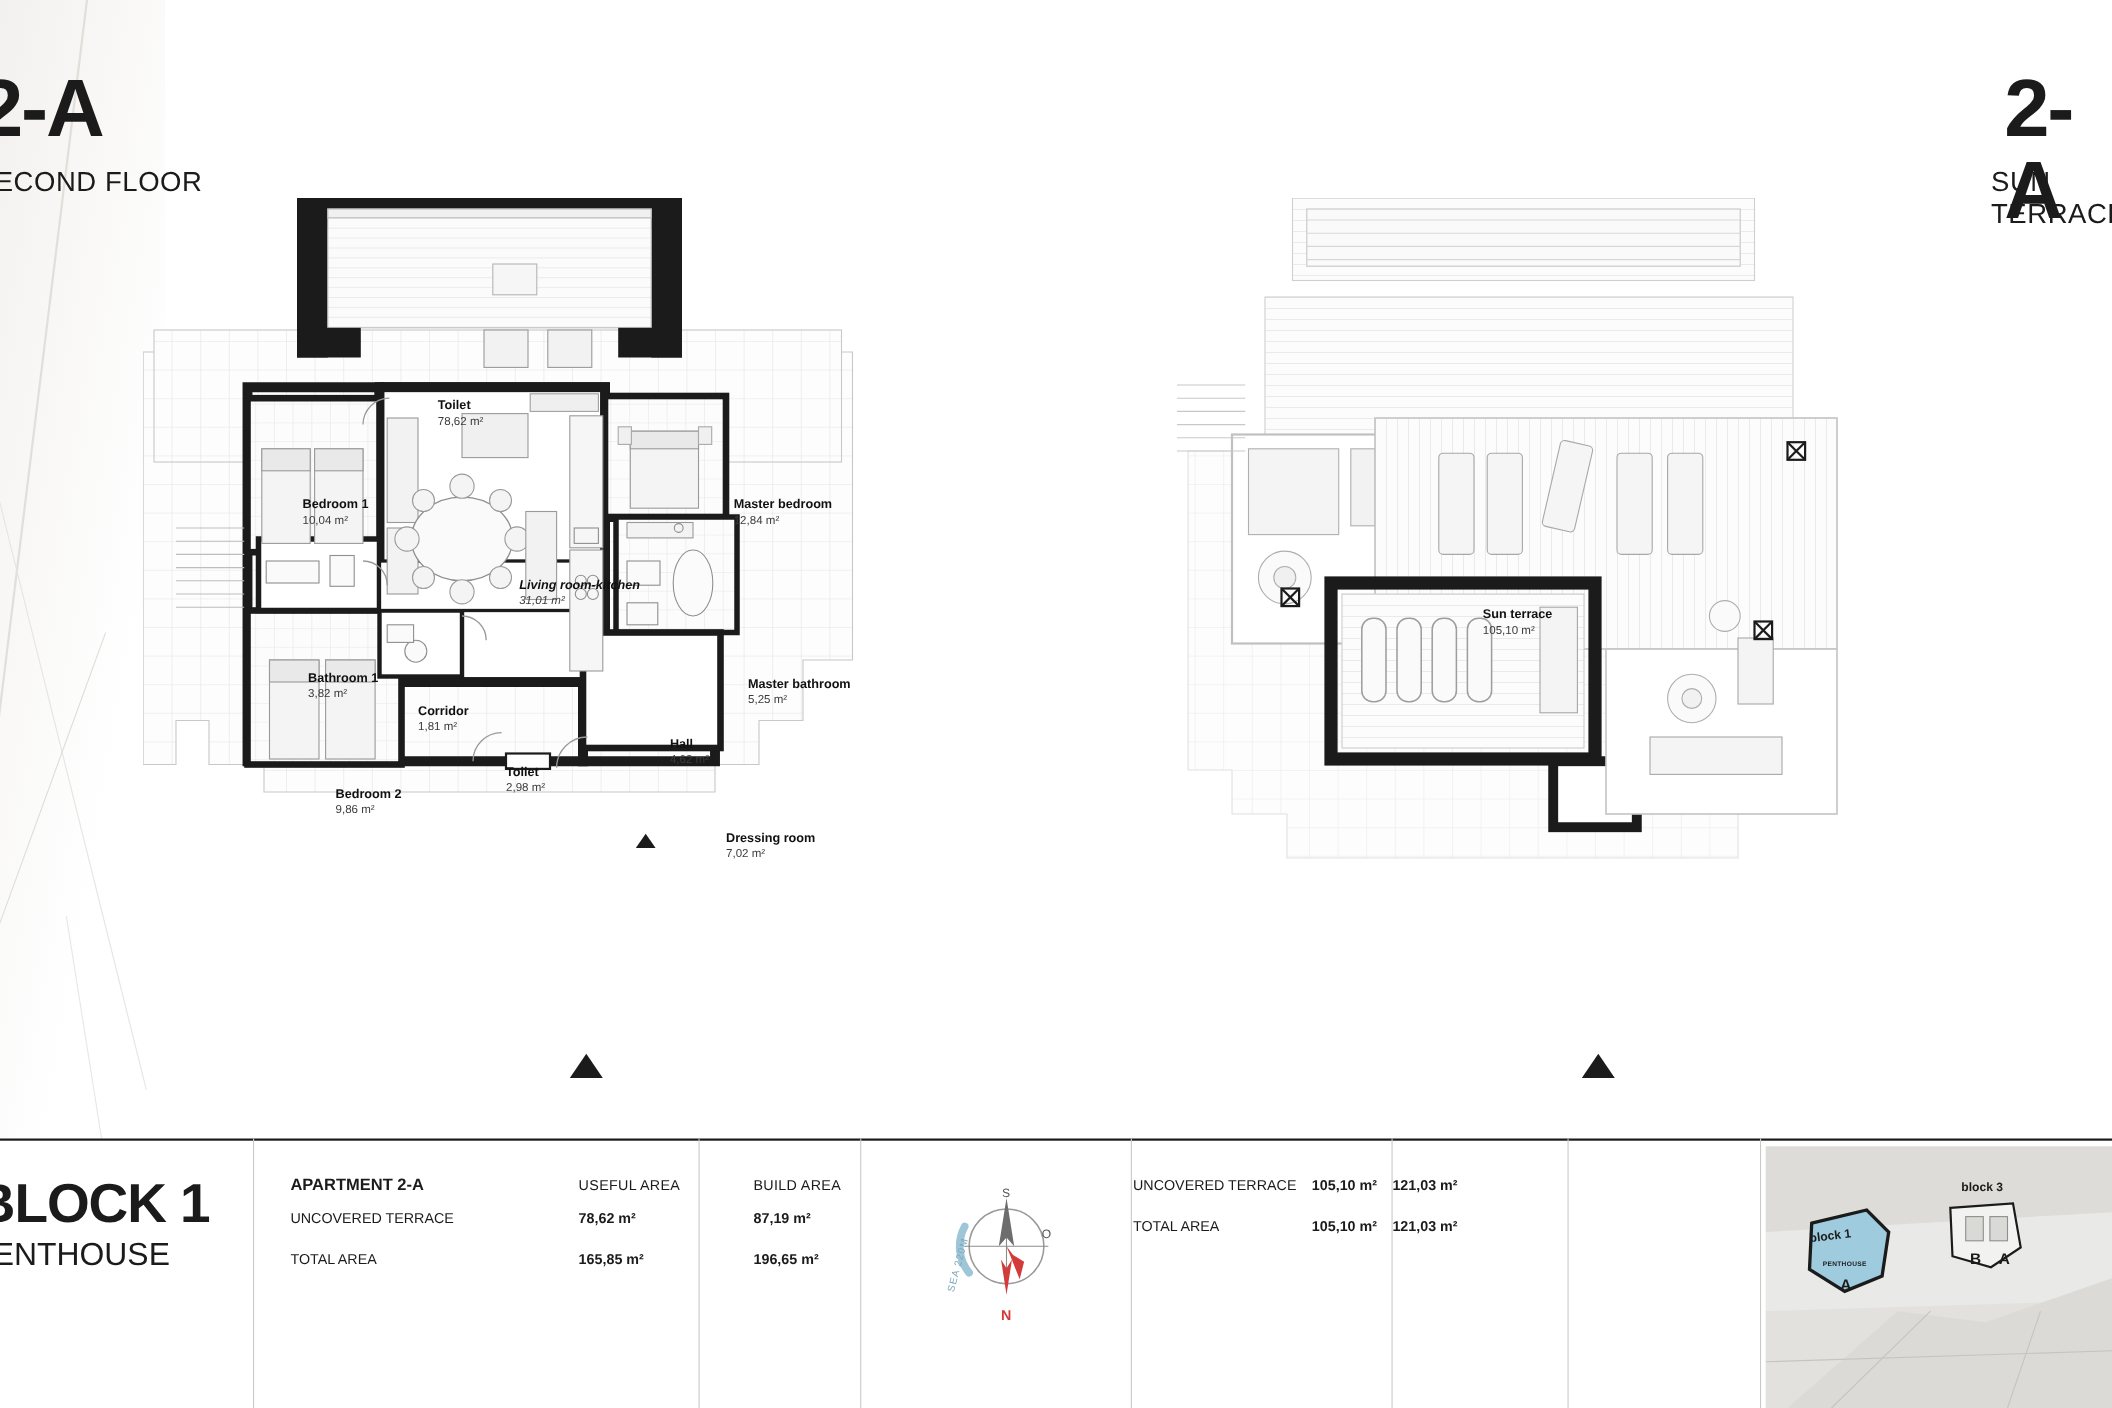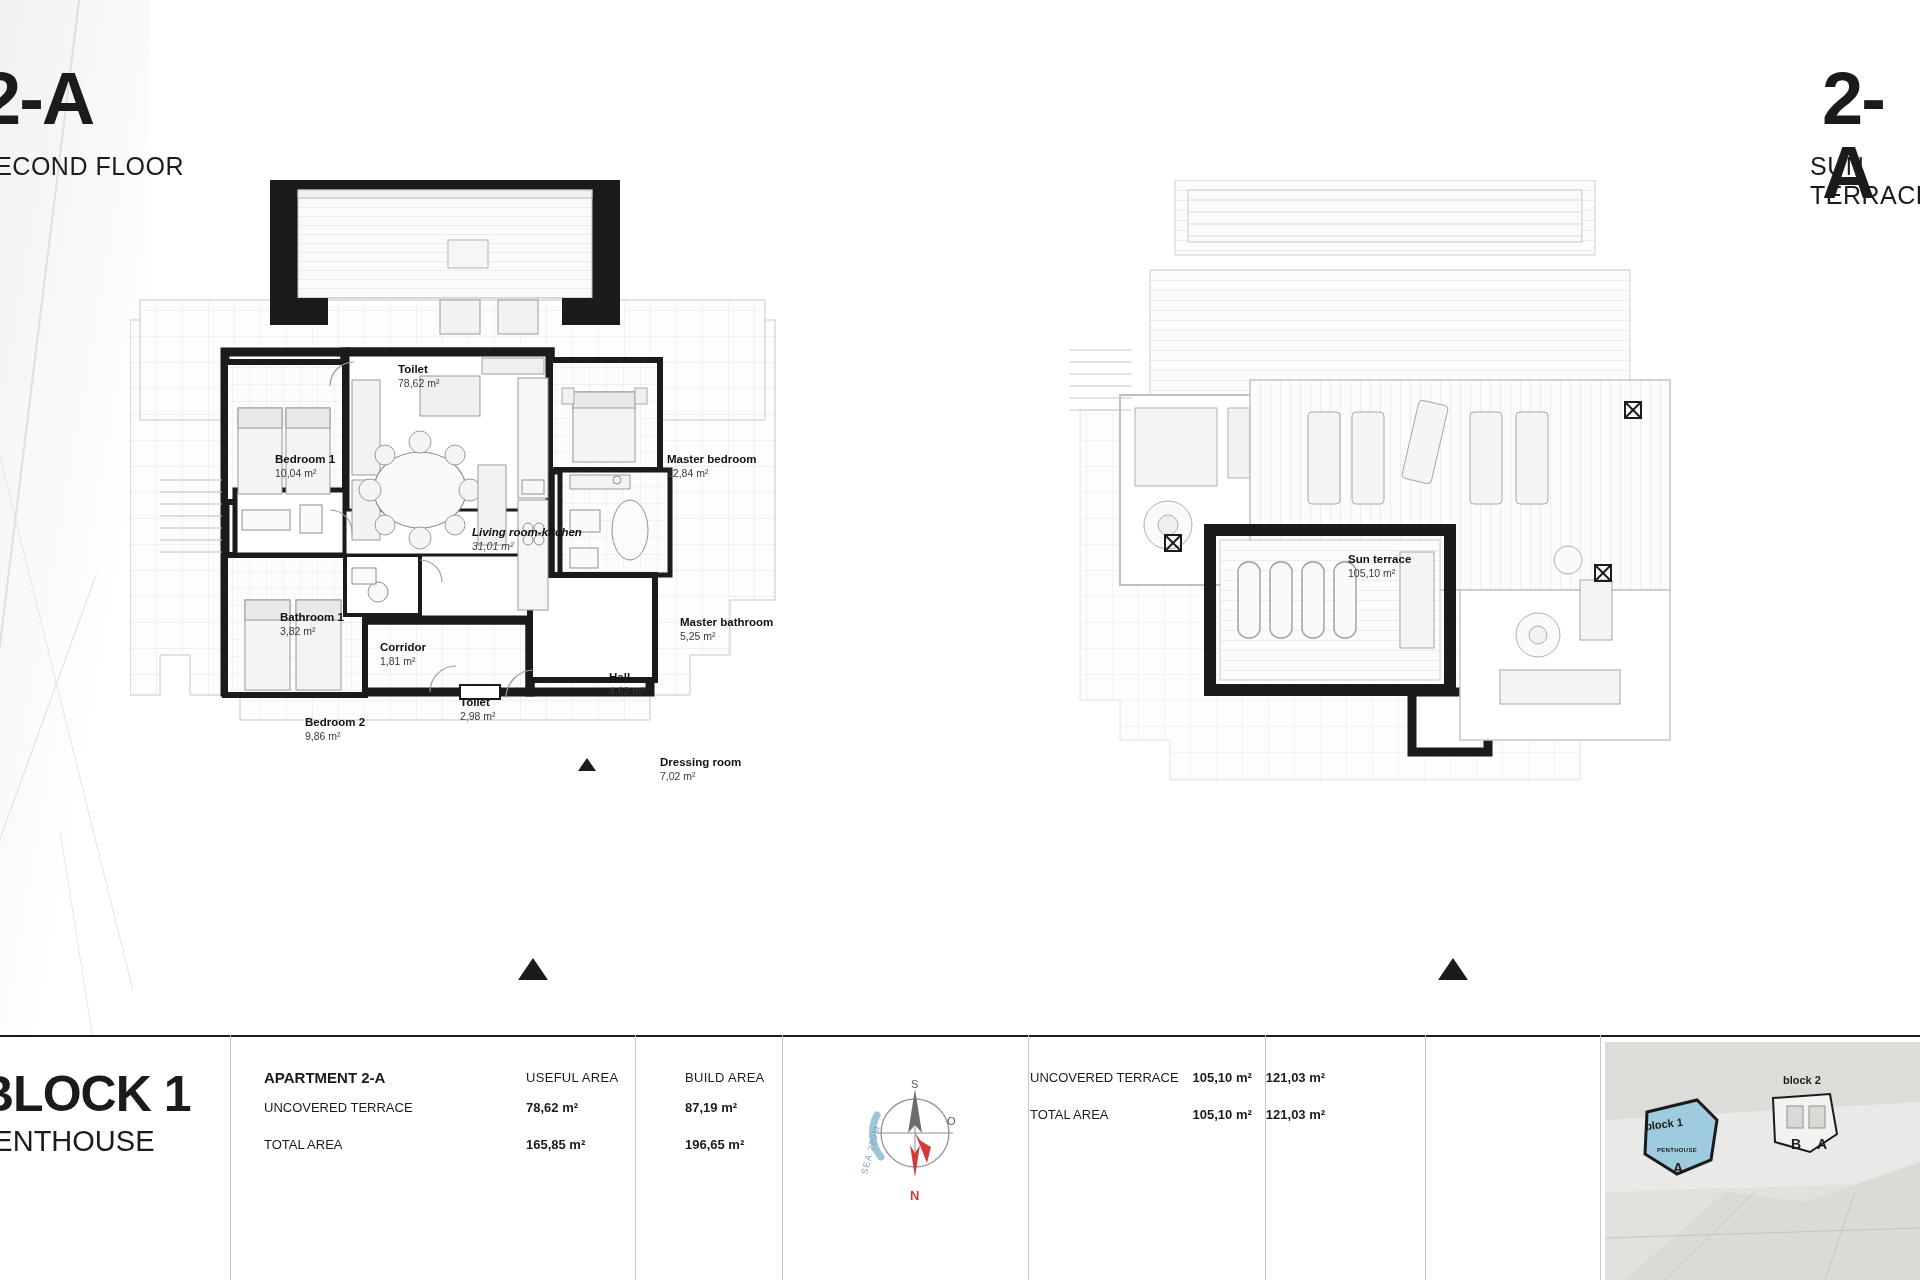--- a/index.html
+++ b/index.html
@@ -406,18 +406,18 @@
     <line x1="220" y1="238" x2="250" y2="150"></line>
   </g>
 
   <polygon points="42,70 92,58 112,78 106,118 72,132 40,112" fill="#9ecbdd" stroke="#1b1b1b" stroke-width="3"></polygon>
 
   <polygon points="168,56 225,52 232,92 205,110 170,100" fill="#f2f2f0" stroke="#1b1b1b" stroke-width="2"></polygon>
   <rect x="182" y="64" width="16" height="22" fill="#d9d9d6" stroke="#8f8f8f"></rect>
   <rect x="204" y="64" width="16" height="22" fill="#d9d9d6" stroke="#8f8f8f"></rect>
 </svg>
   <div class="sm-label" style="left:40px;top:76px;transform:rotate(-7deg);">block 1</div>
-  <div class="sm-label" style="left:178px;top:32px;">block 2</div>
+  <div class="sm-label" style="left:178px;top:32px;">block 3</div>
   <div class="sm-ph" style="left:52px;top:105px;">PENTHOUSE</div>
   <div class="sm-letter" style="left:68px;top:118px;">A</div>
   <div class="sm-letter" style="left:186px;top:94px;">B</div>
   <div class="sm-letter" style="left:212px;top:94px;">A</div>
 </div>
 
 </body></html>

